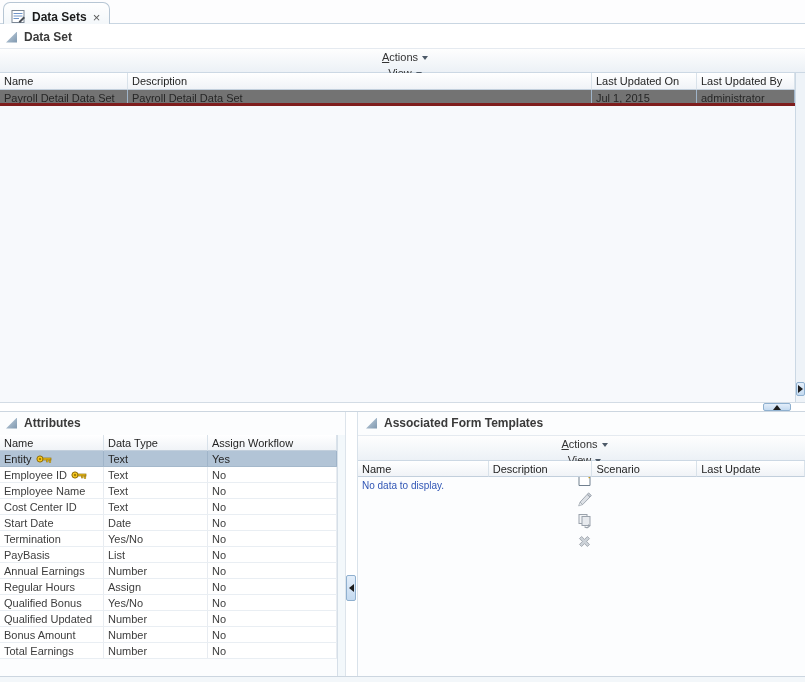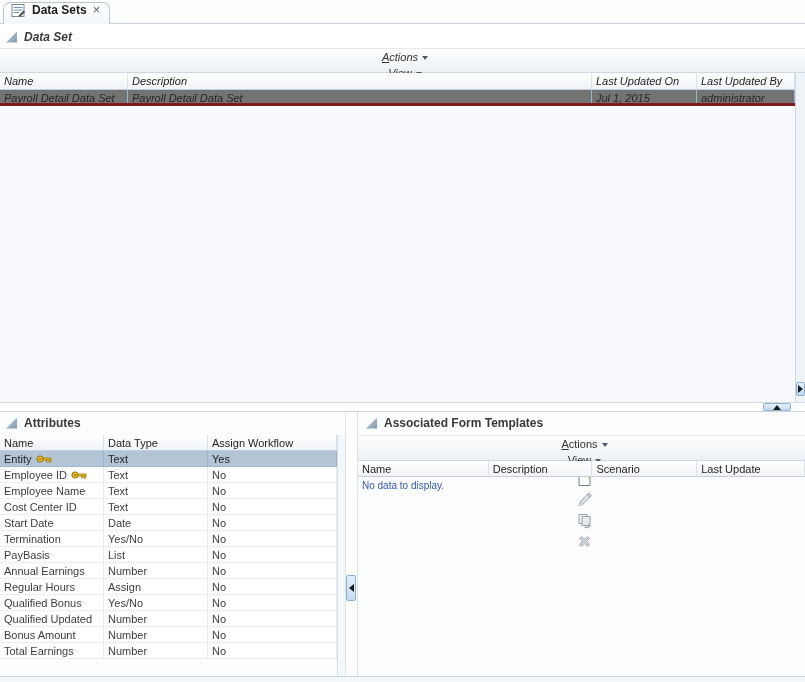--- a/index.html
+++ b/index.html
@@ -5,21 +5,21 @@
   * { box-sizing: border-box; margin: 0; padding: 0; }
   html,body { background:#fff; }
   body { font-family: "Liberation Sans", "DejaVu Sans", sans-serif; }
   #app { position:relative; width:805px; height:682px; background:#fff; overflow:hidden;
          font-size:11px; color:#3d3d3d; }
 
   
   .tabbar { position:absolute; top:0; left:0; right:0; height:24px; background:#fdfdfe;
             border-bottom:1px solid #c9d6e2; }
   .tab { position:absolute; left:3px; top:2px; height:22px; padding:0 9px 0 7px;
-         display:flex; align-items:flex-start; gap:6px;
+         display:flex; align-items:flex-end; gap:6px;
          border:1px solid #b7c6d4; border-bottom:none; border-radius:7px 7px 0 0;
          background:linear-gradient(#ffffff,#f3f7fa); cursor:default; }
   .tablabel { font-weight:bold; font-size:12px; color:#1b1b1b; }
   .tabclose { font-size:13px; color:#5a5a5a; line-height:1; cursor:pointer; }
 
   
   .disclosure { width:11px; height:11px; display:inline-block;
                 background:linear-gradient(135deg,#c3d2e0,#7e97ae);
                 clip-path:polygon(100% 0, 100% 100%, 0 100%); }
   .ptitle { font-weight:bold; font-size:12px; color:#3a3a3a; }
@@ -37,21 +37,21 @@
   .iconbtn { background:transparent; border:none; padding:1px 3px; display:flex;
              align-items:center; justify-content:center; cursor:pointer; }
   .iconbtn.disabled { cursor:default; }
 
   .hc { padding:2px 4px 1px 4px; color:#1f1f1f; background:linear-gradient(#ffffff,#f0f3f7);
         border-right:1px solid #d9e2ea; border-bottom:1px solid #c2cfdc; overflow:hidden;
         white-space:nowrap; }
   .cell { padding:2px 4px 1px 4px; overflow:hidden; white-space:nowrap; }
 
   
-  .panel-top { position:absolute; top:24px; left:0; width:805px; height:378px; background:#fff;font-style:italic; }
+  .panel-top { position:absolute; top:24px; left:0; width:805px; height:378px; background:#fff; }
   .pt-head { position:absolute; top:6px; left:6px; }
   .pt-toolbar { position:absolute; top:24px; left:0; right:0; height:25px; padding-left:5px; }
   .pt-thead { position:absolute; top:49px; left:0; width:795px; height:17px; display:flex; }
   .pt-row { position:absolute; top:66px; left:0; width:795px; height:16px; display:flex;
             background:#737373; border-bottom:3px solid #7f1d1d; color:#262626; cursor:pointer; }
   .pt-row .cell { border-right:1px solid #9fb4c9; }
   .pt-body { position:absolute; top:82px; left:0; width:795px; bottom:0; background:#f7f9fc; }
   .pt-vscroll { position:absolute; top:49px; right:0; width:10px; bottom:0;
                 background:#eef3f8; border-left:1px solid #cbd8e4; }
   .w-name { width:128px; } .w-desc { width:464px; } .w-on { width:105px; } .w-by { width:98px; }

